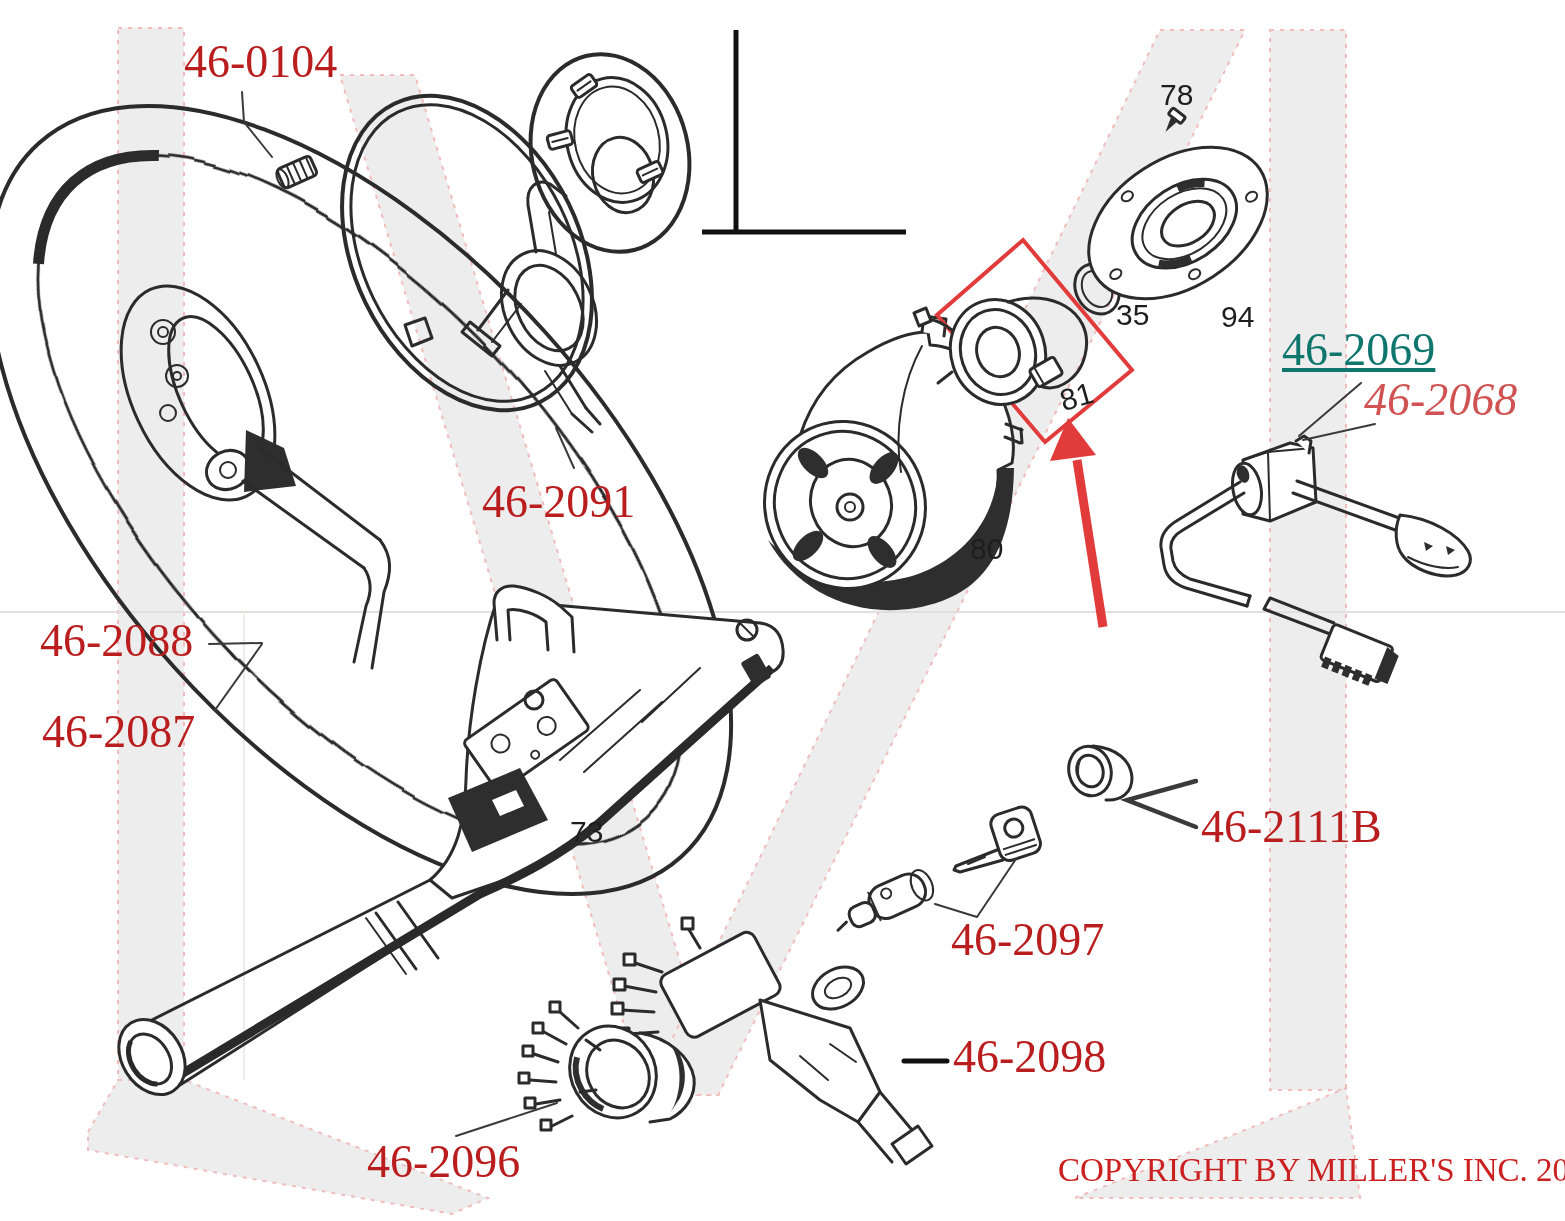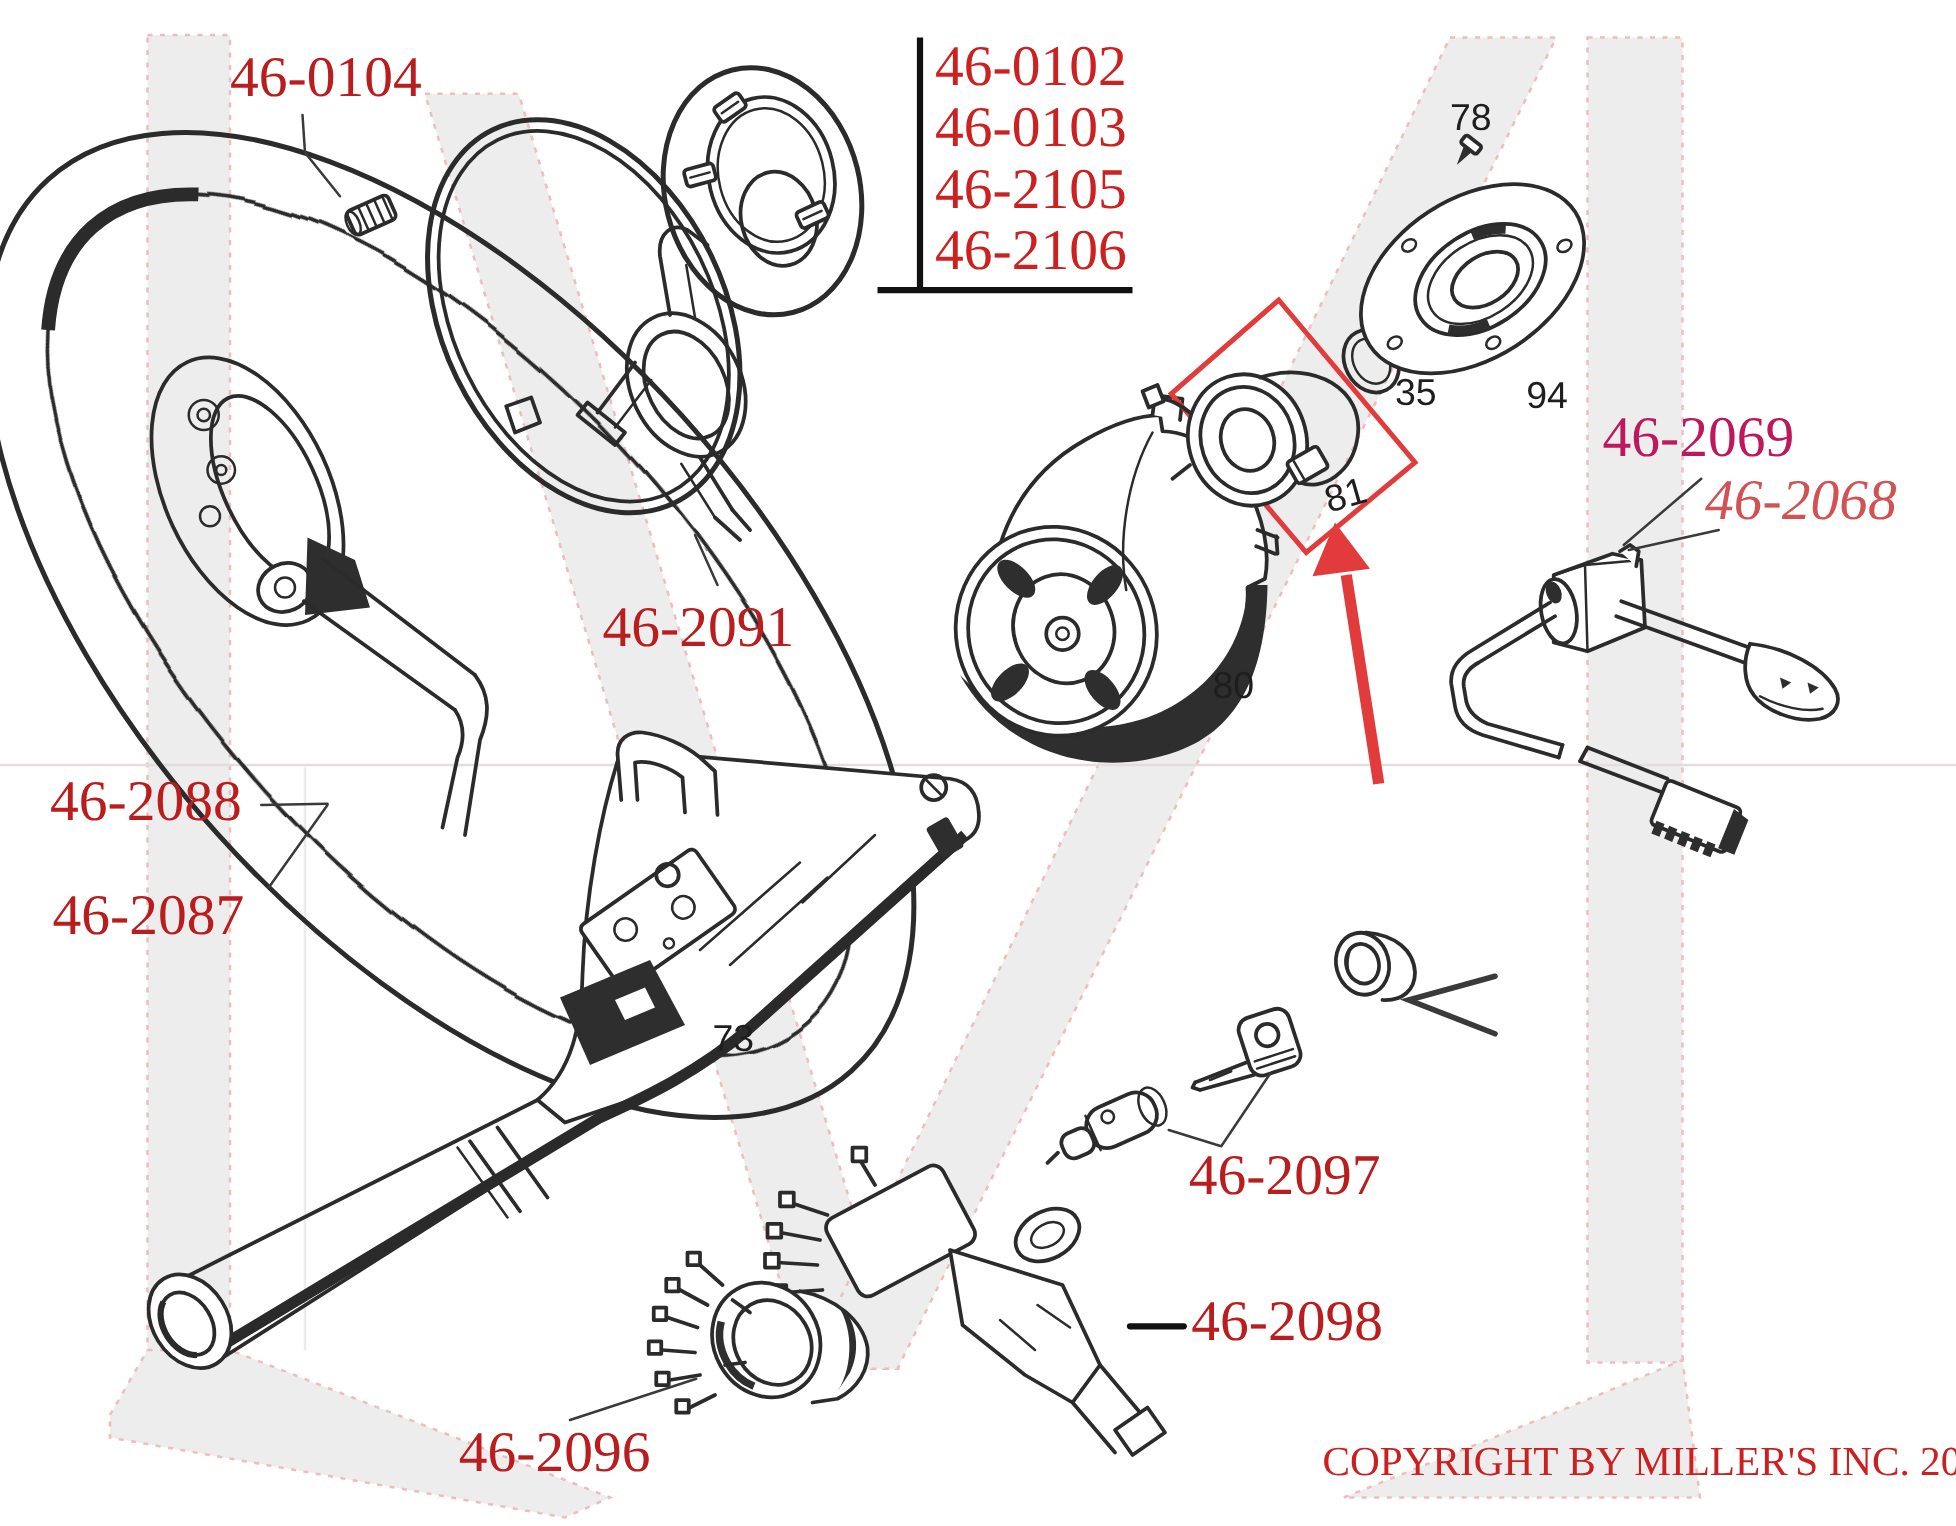--- a/index.html
+++ b/index.html
@@ -22,21 +22,21 @@
   
   .plabel{
     position:absolute;
     font-family:"Liberation Serif", serif;
     font-size:46px;
     line-height:1.04;
     color:#b91d1d;
     white-space:nowrap;
     letter-spacing:0px;
   }
-  .plabel.bright{color:#be185d;}
+  .plabel.bright{color:#0f766e;text-decoration:underline;}
   .plabel.light{color:#d05252;font-style:italic;}
   
   .inum{
     position:absolute;
     font-family:"Liberation Sans", sans-serif;
     font-size:30px;
     color:#1e1e1e;
     white-space:nowrap;
   }
   .copyright{
@@ -356,32 +356,27 @@
       <path class="leader" d="M1375,424 L1303,440"></path>
       <path class="leader" d="M1196,781 L1127,800 L1196,827" style="stroke-width:4.5"></path>
       <path class="leader" d="M977,917 L1016,859 M977,917 L935,904"></path>
       <path class="leader" d="M456,1136 L557,1103"></path>
       <path class="leader" d="M904,1061 L947,1061" style="stroke-width:5;stroke:#111111"></path>
     </g>
   </svg>
 
   <div class="plabel" style="left:184px;top:38px">46-0104</div>
 
-  <div class="partlist">
-    <div>46-0102</div>
-    <div>46-0103</div>
-    <div>46-2105</div>
-    <div>46-2106</div>
-  </div>
 
   <div class="plabel" style="left:482px;top:478px">46-2091</div>
   <div class="plabel" style="left:40px;top:617px">46-2088</div>
   <div class="plabel" style="left:42px;top:708px">46-2087</div>
   <div class="plabel bright" style="left:1282px;top:326px">46-2069</div>
   <div class="plabel light" style="left:1364px;top:376px">46-2068</div>
+  <div class="plabel" style="left:1201px;top:803px">46-2111B</div>
   <div class="plabel" style="left:951px;top:916px">46-2097</div>
   <div class="plabel" style="left:953px;top:1033px">46-2098</div>
   <div class="plabel" style="left:367px;top:1138px">46-2096</div>
 
   <div class="inum" style="left:1160px;top:78px">78</div>
   <div class="inum" style="left:1221px;top:300px">94</div>
   <div class="inum" style="left:1116px;top:298px">35</div>
   <div class="inum" style="left:1060px;top:380px;transform:rotate(-16deg)">81</div>
   <div class="inum" style="left:970px;top:532px">80</div>
   <div class="inum" style="left:570px;top:815px">73</div>

